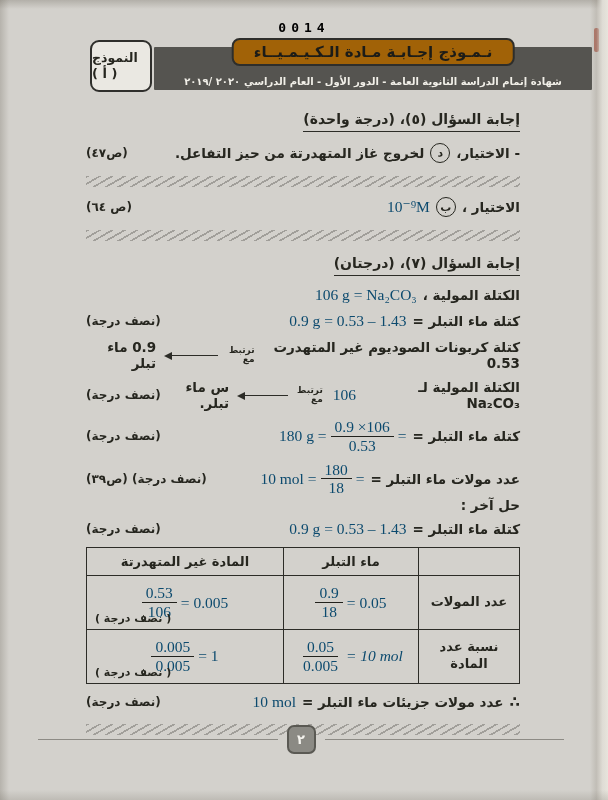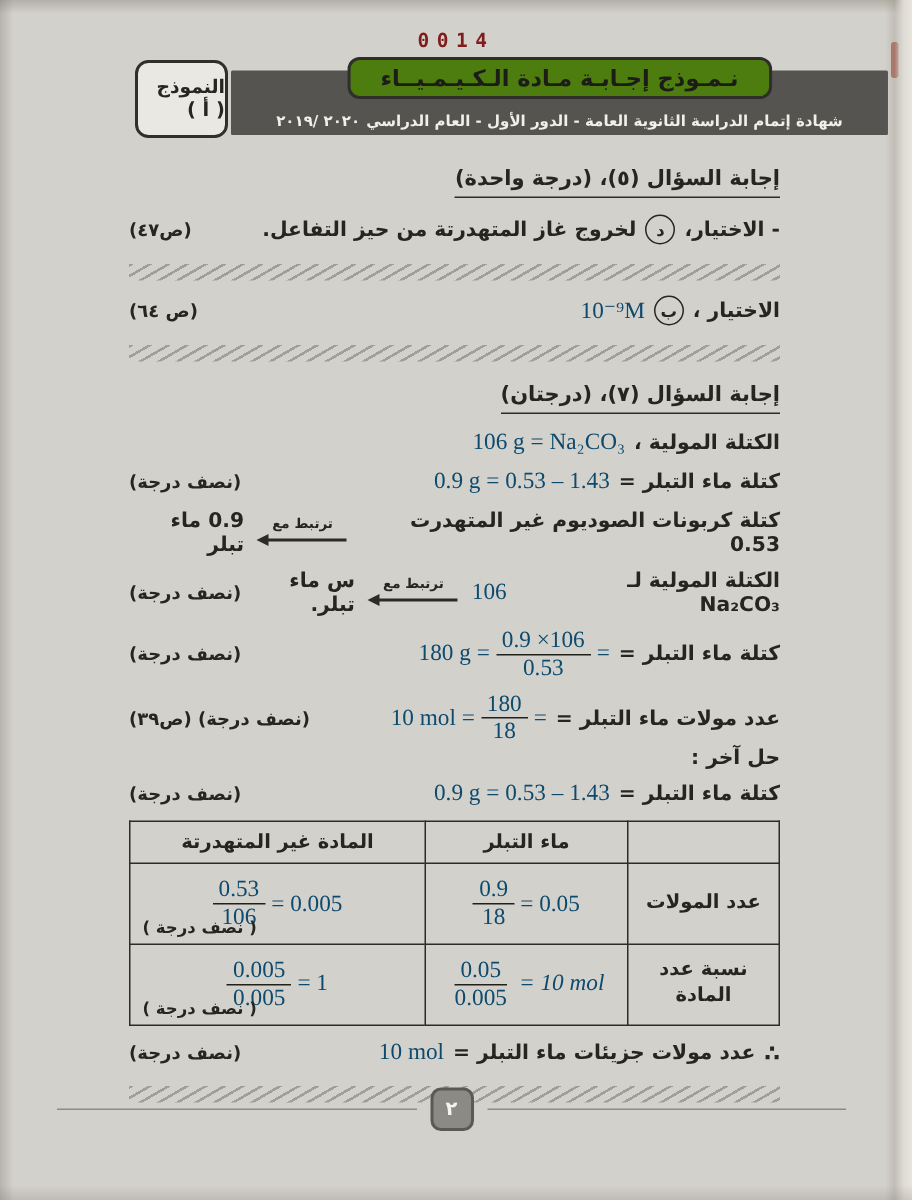--- a/index.html
+++ b/index.html
@@ -17,40 +17,40 @@
   .edge-right{position:absolute;top:0;right:0;bottom:0;width:18px;
     background:linear-gradient(to right,rgba(140,132,118,.0),rgba(140,132,118,.25) 35%,#dfdcd5 70%,#e7e4dc);pointer-events:none;}
   .edge-bottom{position:absolute;left:0;right:0;bottom:0;height:10px;
     background:linear-gradient(to top,rgba(96,90,78,.18),rgba(96,90,78,0));pointer-events:none;}
   .red-mark{position:absolute;top:28px;right:9px;width:5px;height:24px;border-radius:2px;
     background:#a85546;opacity:.75;}
 
   .serial{
     text-align:center;padding-top:20px;
     font-family:"DejaVu Sans Mono",monospace;
-    font-size:13px;font-weight:bold;letter-spacing:5px;color:#7f1d1d;
+    font-size:13px;font-weight:bold;letter-spacing:5px;color:#000000;
   }
 
   
   .header-row{display:flex;align-items:flex-start;margin:5px 16px 0 90px;height:58px;}
   .model-box{
     width:58px;height:48px;flex:0 0 auto;
     border:2px solid #2f2f2c;border-radius:9px;background:#eae8e2;
-    display:flex;flex-direction:column;align-items:flex-end;justify-content:center;
+    display:flex;flex-direction:column;align-items:flex-start;justify-content:center;
     font-weight:bold;line-height:1.25;
   }
   .model-box .ml{font-size:12.5px;}
   .model-box .mc{font-size:13px;}
   .header-bar{
     flex:1;position:relative;margin-top:7px;margin-left:2px;height:43px;
     background:#555450;border-radius:1px;
   }
   .title-box{
     position:absolute;top:-9px;left:50%;transform:translateX(-50%);
-    background:#4d7c0f;border:2px solid #2e2e2b;border-radius:8px;
+    background:#a16207;border:2px solid #2e2e2b;border-radius:8px;
     padding:3px 20px;white-space:nowrap;
     font-size:15px;font-weight:bold;color:#1c1c18;
   }
   .subtitle{
     position:absolute;bottom:3px;left:0;right:0;
     display:flex;justify-content:center;gap:4px;direction:rtl;
     font-size:10px;font-weight:bold;color:#f1efe8;white-space:nowrap;
   }
 
   
@@ -67,21 +67,21 @@
     font-size:15.5px;color:#0c4a6e;white-space:nowrap;
   }
   .choice{
     flex:0 0 auto;width:18px;height:18px;border:1.5px solid #26261f;border-radius:50%;
     display:inline-flex;align-items:center;justify-content:center;
     font-size:11px;font-weight:bold;line-height:1;
   }
   .frac{display:inline-flex;flex-direction:column;align-items:center;line-height:1.15;vertical-align:middle;}
   .frac .fnum{border-bottom:1.4px solid #21211c;padding:0 4px;}
   .frac .fden{padding:0 4px;}
-  .assoc{display:inline-flex;flex-direction:column;align-items:center;margin:0 4px;}
+  .assoc{display:inline-flex;flex-direction:row;align-items:center;margin:0 4px;}
   .assoc-label{font-size:9px;font-weight:bold;line-height:1;}
   .assoc-arrow{width:58px;height:9px;position:relative;margin-top:1px;}
   .assoc-arrow::after{content:"";position:absolute;left:4px;right:0;top:3.6px;height:1.6px;background:#2c2c27;}
   .assoc-arrow::before{content:"";position:absolute;left:-2px;top:0.5px;width:0;height:0;
     border-top:4px solid transparent;border-bottom:4px solid transparent;border-right:8px solid #2c2c27;}
   .spacer{display:inline-block;width:30px;}
   .hatch{
     height:11px;margin-top:13px;
     background:repeating-linear-gradient(150deg,#908e89 0,#908e89 1.7px,rgba(0,0,0,0) 1.7px,rgba(0,0,0,0) 6.2px);
     opacity:.75;

